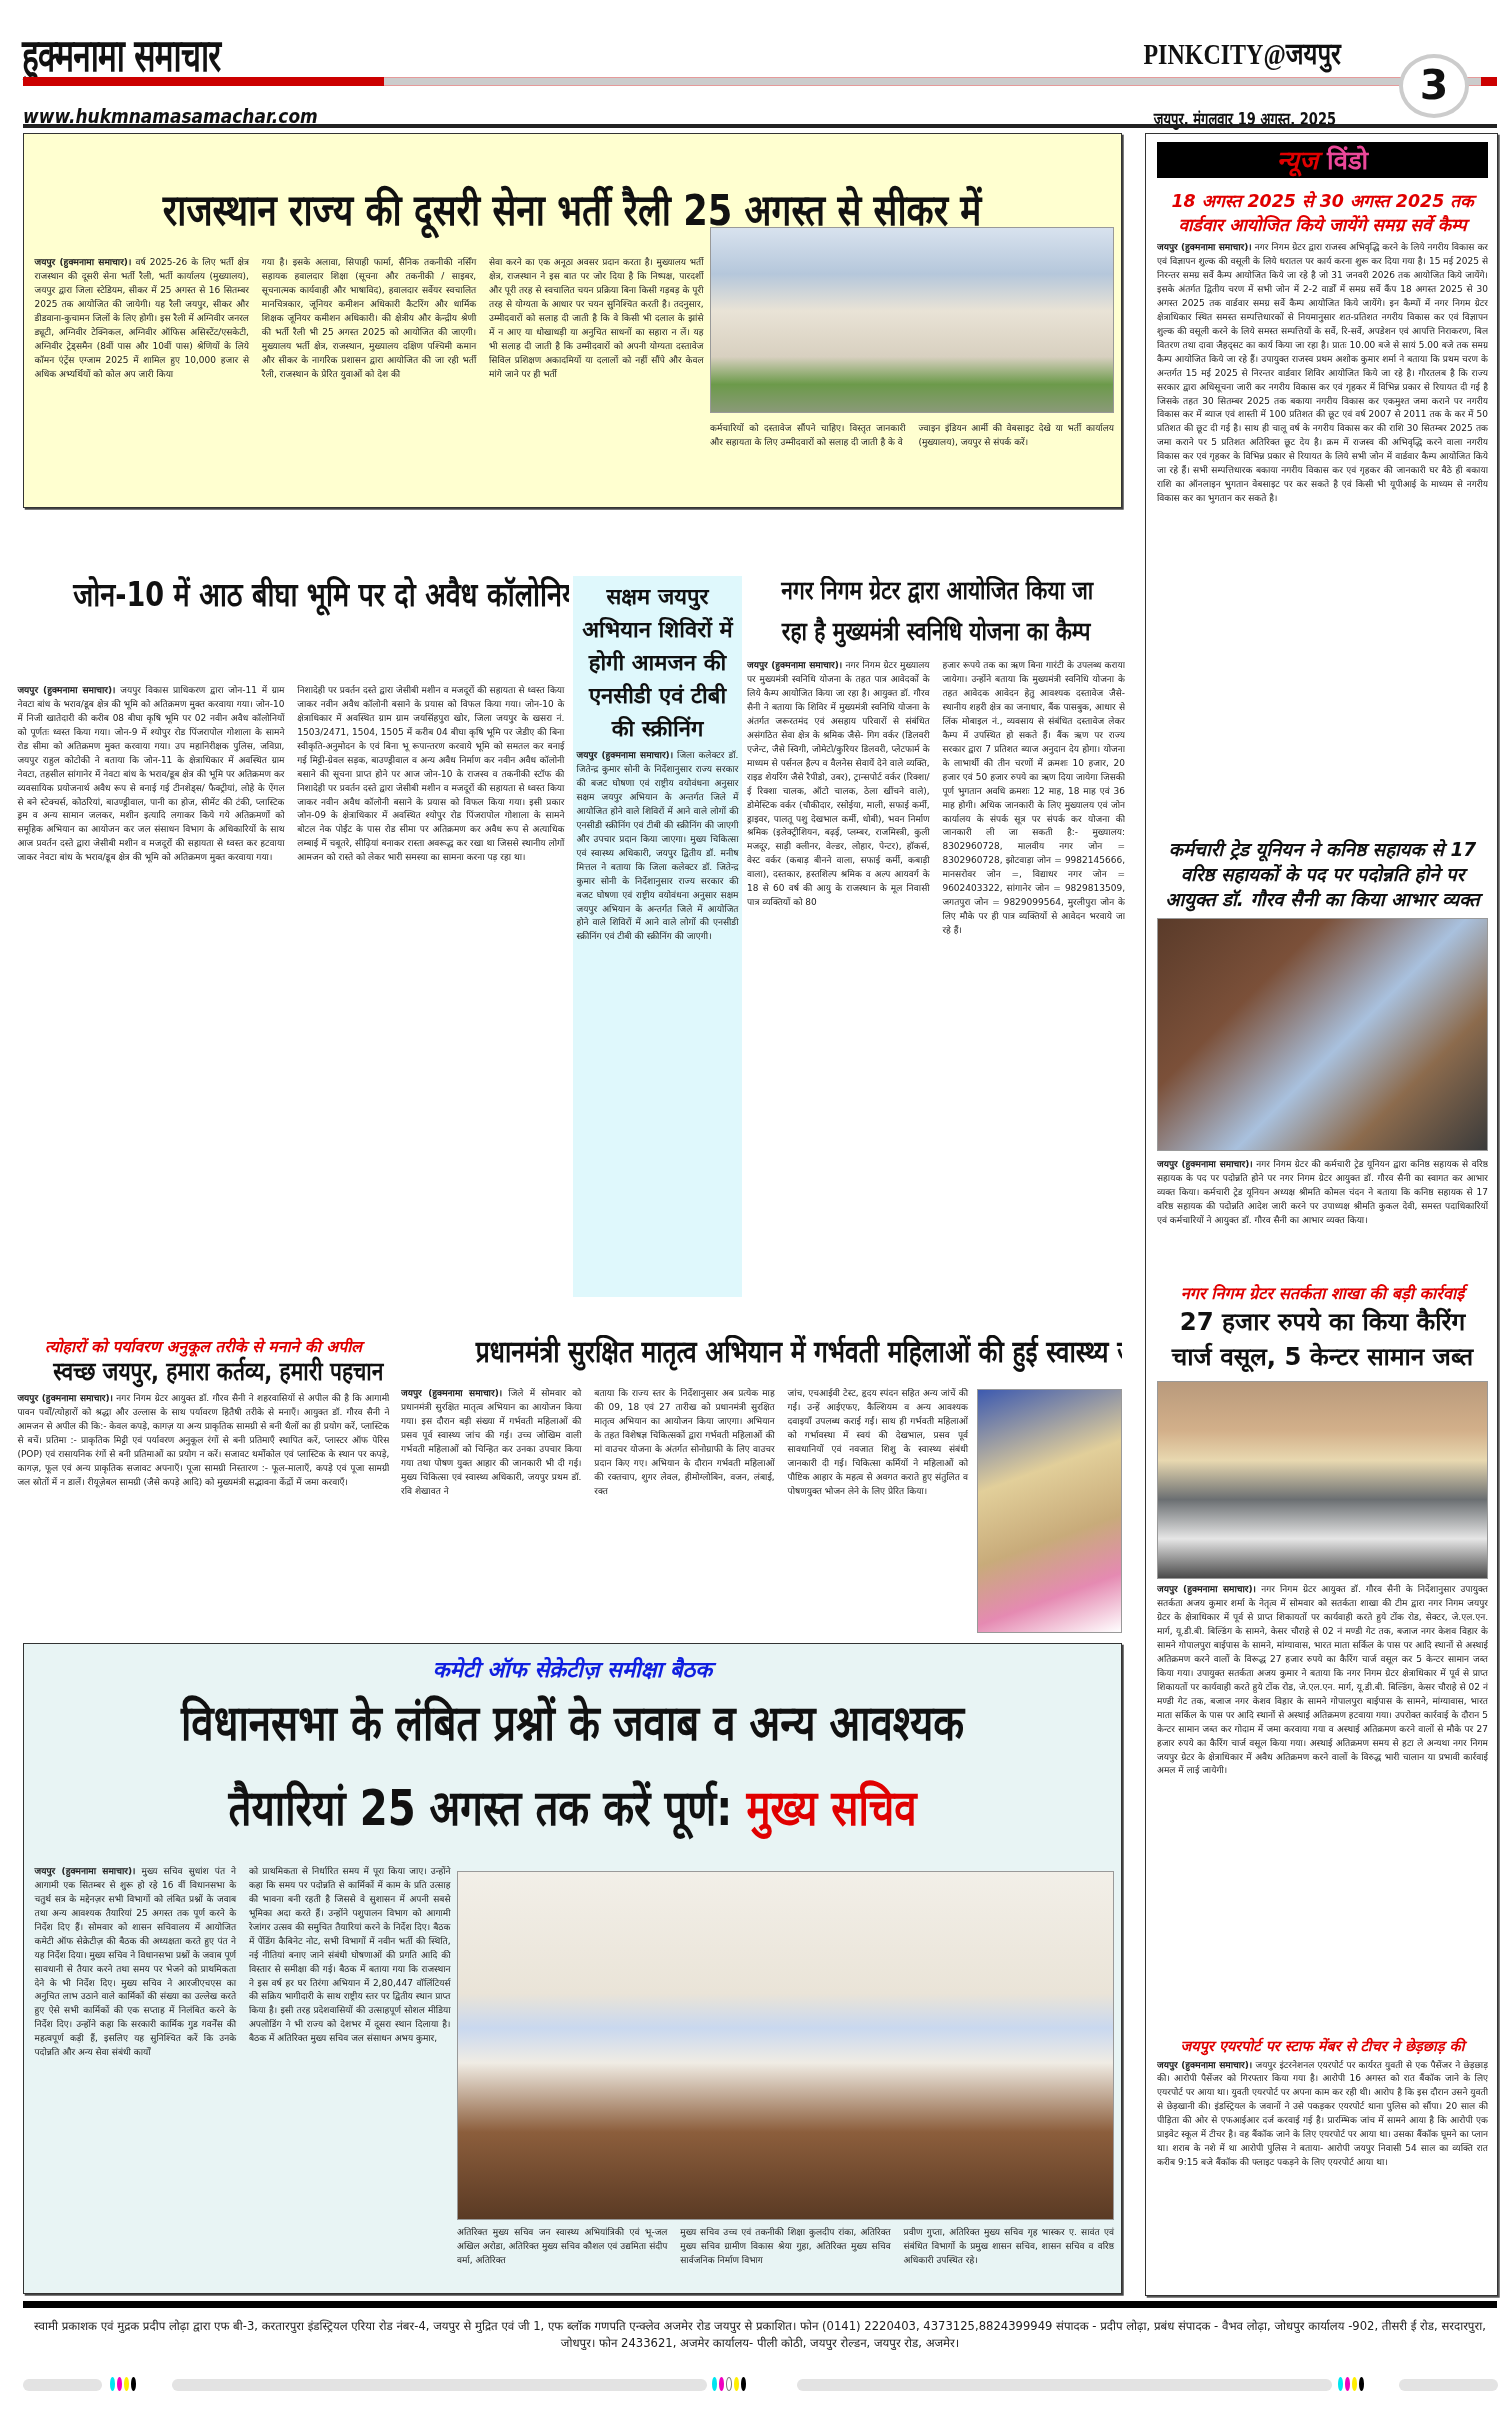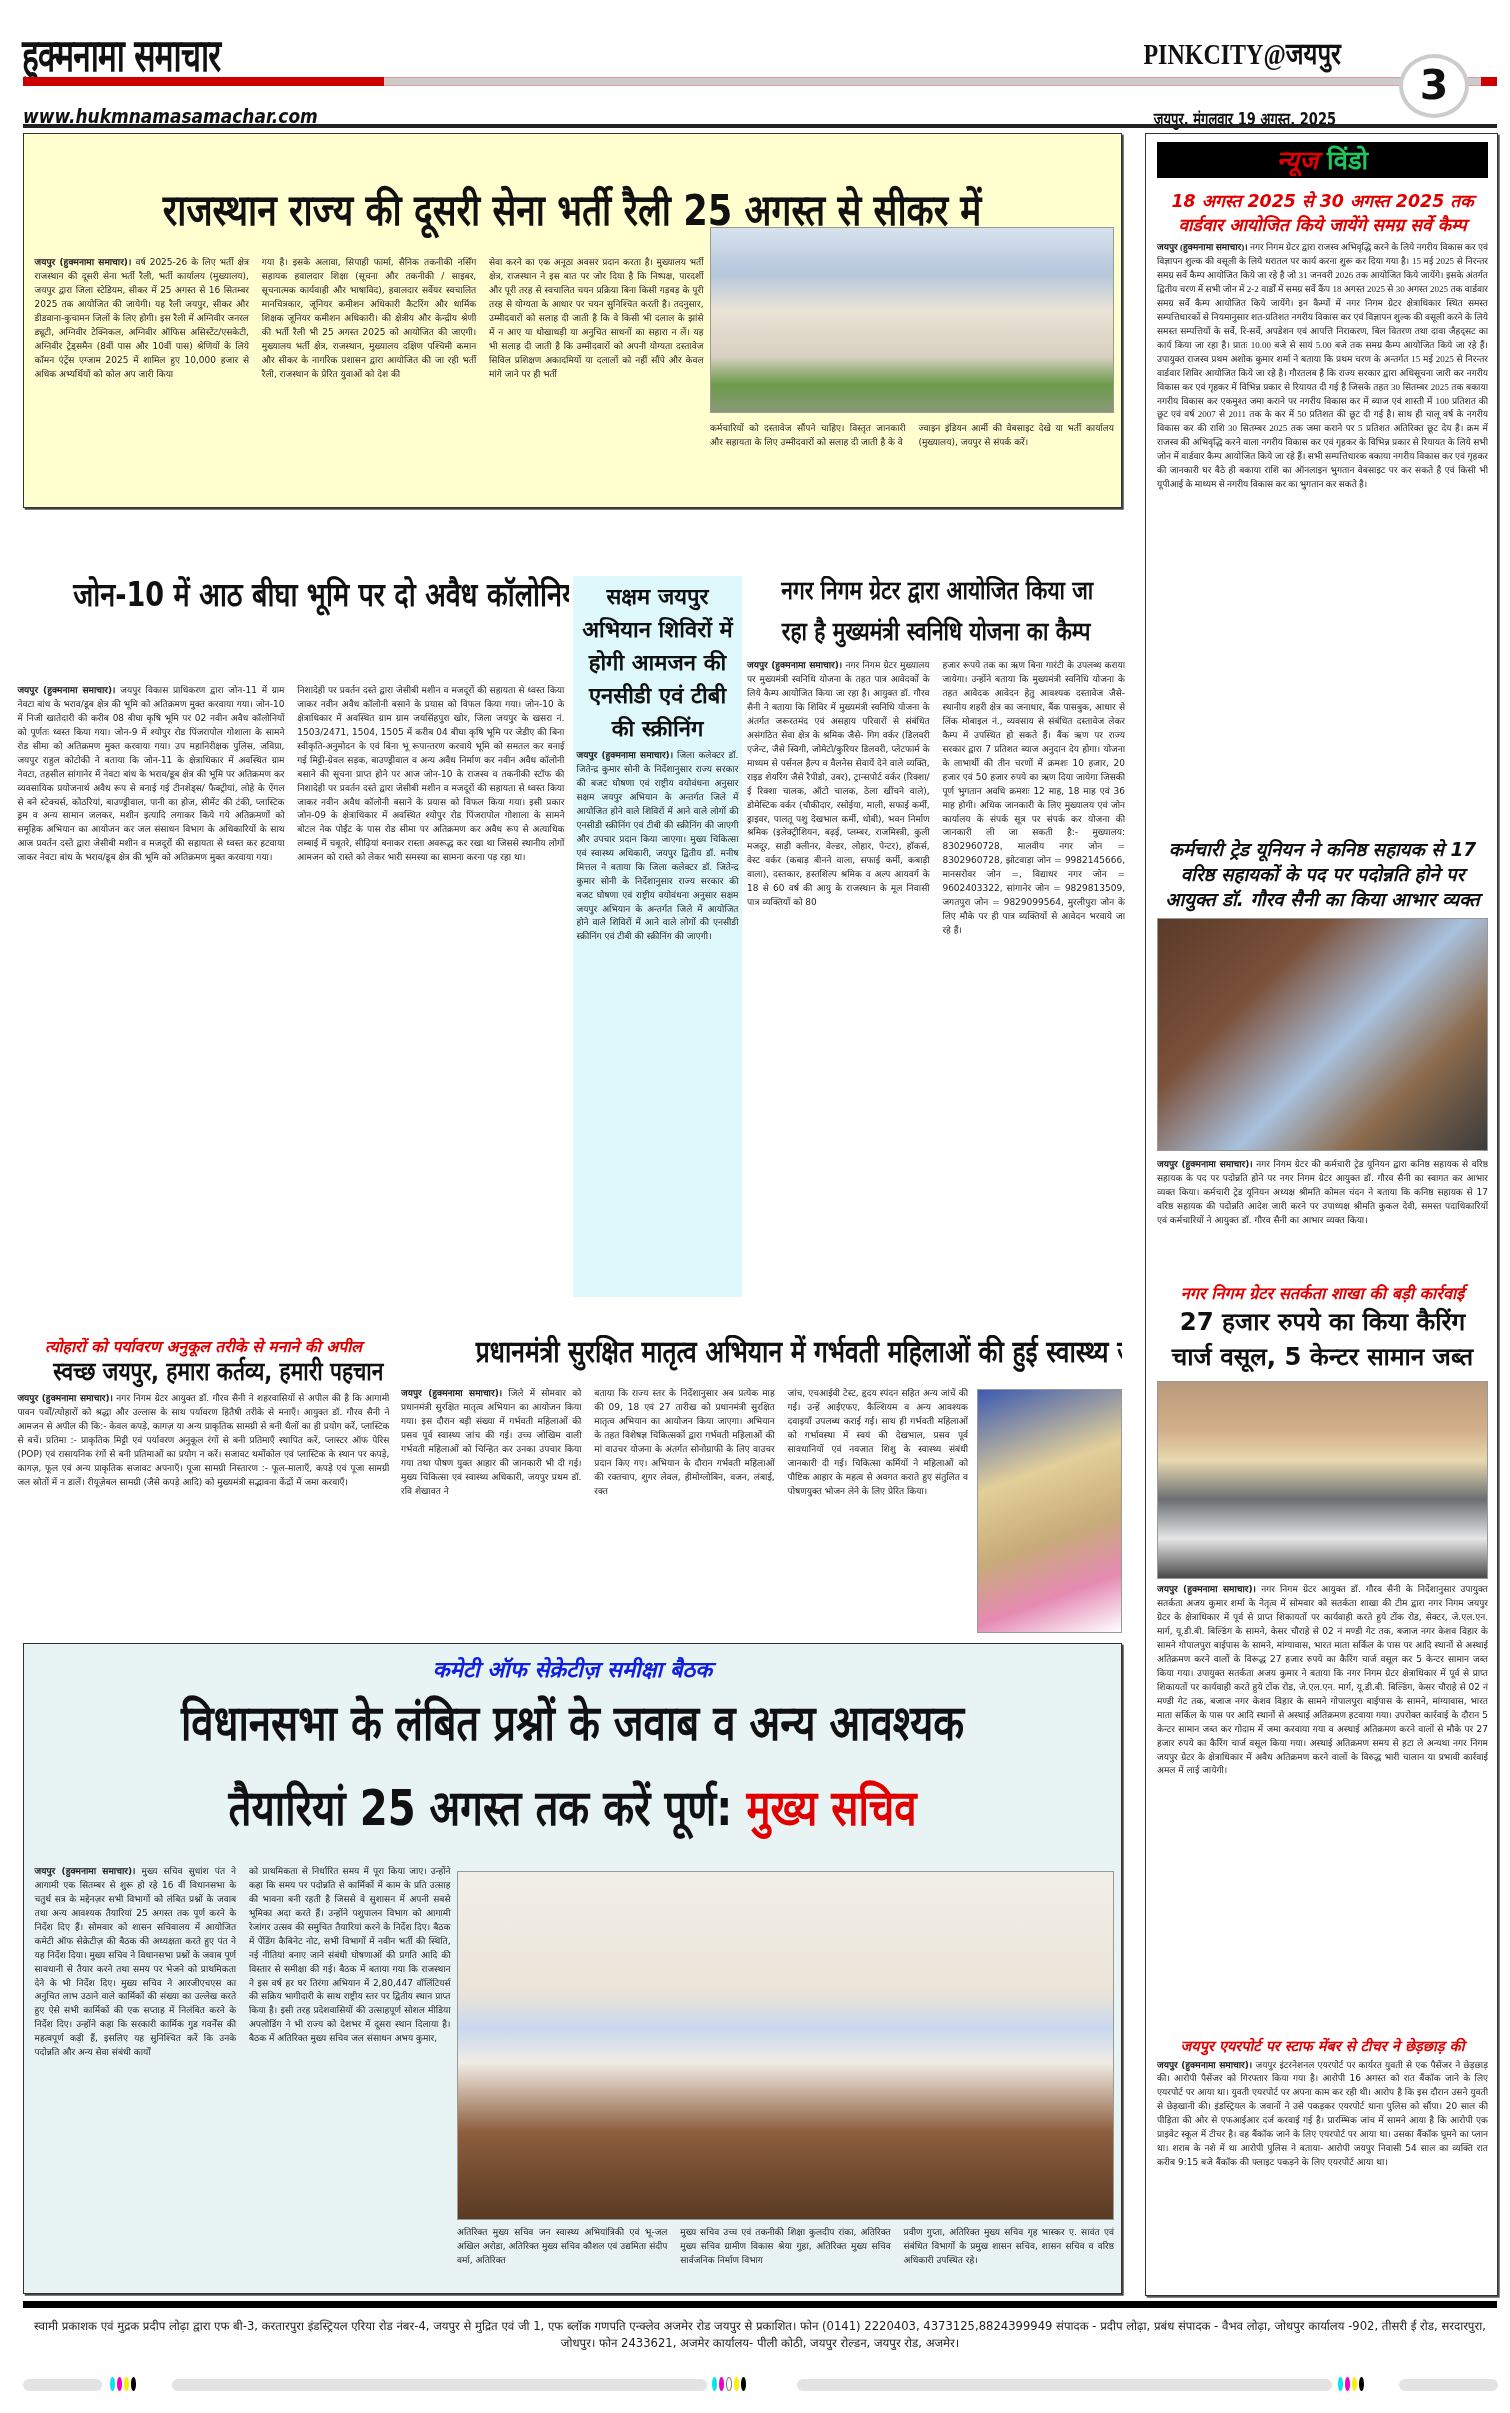--- a/index.html
+++ b/index.html
@@ -133,26 +133,26 @@
   <div class="cols" style="position:absolute; left:433px; top:582px; width:657px;">
     <p>अतिरिक्त मुख्य सचिव जन स्वास्थ्य अभियांत्रिकी एवं भू-जल अखिल अरोडा, अतिरिक्त मुख्य सचिव कौशल एवं उद्यमिता संदीप वर्मा, अतिरिक्त</p>
     <p>मुख्य सचिव उच्च एवं तकनीकी शिक्षा कुलदीप रांका, अतिरिक्त मुख्य सचिव ग्रामीण विकास श्रेया गुहा, अतिरिक्त मुख्य सचिव सार्वजनिक निर्माण विभाग</p>
     <p>प्रवीण गुप्ता, अतिरिक्त मुख्य सचिव गृह भास्कर ए. सावंत एवं संबंधित विभागों के प्रमुख शासन सचिव, शासन सचिव व वरिष्ठ अधिकारी उपस्थित रहे।</p>
   </div>
 </div>
 
 <div class="box" style="left:1145px; top:133px; width:353px; height:2163px; background:#fff; border-width:1.7px; box-shadow:1.7px 1.7px 0 #555;"></div>
 <div class="nw-header">
   <span style="color:#e00000; font-style:italic;">न्यूज</span>
-  <span style="color:#22c55e;">विंडो</span>
+  <span style="color:#ec4899;">विंडो</span>
 </div>
 
 <div style="position:absolute; left:1157px; top:189px; width:331px; height:643px; overflow:hidden;">
   <div class="kicker-red" style="font-size:17.4px; line-height:1.4;">18 अगस्त 2025 से 30 अगस्त 2025 तक वार्डवार आयोजित किये जायेंगे समग्र सर्वे कैम्प</div>
-  <div class="cols" style="margin-top:3.5px;font-family:Liberation Serif, serif;">
+  <div class="cols" style="margin-top:3.5px;">
     <p><span class="dateline-b">जयपुर (हुक्मनामा समाचार)।</span> <span>नगर निगम ग्रेटर द्वारा राजस्व अभिवृद्धि करने के लिये नगरीय विकास कर एवं विज्ञापन शुल्क की वसूली के लिये धरातल पर कार्य करना शुरू कर दिया गया है। 15 मई 2025 से निरन्तर समग्र सर्वे कैम्प आयोजित किये जा रहे है जो 31 जनवरी 2026 तक आयोजित किये जायेंगे। इसके अंतर्गत द्वितीय चरण में सभी जोन में 2-2 वार्डों में समग्र सर्वे कैंप 18 अगस्त 2025 से 30 अगस्त 2025 तक वार्डवार समग्र सर्वे कैम्प आयोजित किये जायेंगे। इन कैम्पों में नगर निगम ग्रेटर क्षेत्राधिकार स्थित समस्त सम्पत्तिधारकों से नियमानुसार शत-प्रतिशत नगरीय विकास कर एवं विज्ञापन शुल्क की वसूली करने के लिये समस्त सम्पत्तियों के सर्वे, रि-सर्वे, अपडेशन एवं आपत्ति निराकरण, बिल वितरण तथा दावा जैहद्सट का कार्य किया जा रहा है। प्रातः 10.00 बजे से सायं 5.00 बजे तक समग्र कैम्प आयोजित किये जा रहे हैं। उपायुक्त राजस्व प्रथम अशोक कुमार शर्मा ने बताया कि प्रथम चरण के अन्तर्गत 15 मई 2025 से निरन्तर वार्डवार शिविर आयोजित किये जा रहे है। गौरतलब है कि राज्य सरकार द्वारा अधिसूचना जारी कर नगरीय विकास कर एवं गृहकर में विभिन्न प्रकार से रियायत दी गई है जिसके तहत 30 सितम्बर 2025 तक बकाया नगरीय विकास कर एकमुश्त जमा कराने पर नगरीय विकास कर में ब्याज एवं शास्ती में 100 प्रतिशत की छूट एवं वर्ष 2007 से 2011 तक के कर में 50 प्रतिशत की छूट दी गई है। साथ ही चालू वर्ष के नगरीय विकास कर की राशि 30 सितम्बर 2025 तक जमा कराने पर 5 प्रतिशत अतिरिक्त छूट देय है। क्रम में राजस्व की अभिवृद्धि करने वाला नगरीय विकास कर एवं गृहकर के विभिन्न प्रकार से रियायत के लिये सभी जोन में वार्डवार कैम्प आयोजित किये जा रहे हैं। सभी सम्पत्तिधारक बकाया नगरीय विकास कर एवं गृहकर की जानकारी घर बैठे ही बकाया राशि का ऑनलाइन भुगतान वेबसाइट पर कर सकते है एवं किसी भी यूपीआई के माध्यम से नगरीय विकास कर का भुगतान कर सकते है।</span></p>
   </div>
 </div>
 
 <div style="position:absolute; left:1157px; top:837px; width:331px; height:439px; overflow:hidden;">
   <div class="headline" style="font-size:18.6px; font-style:italic; line-height:1.35;">कर्मचारी ट्रेड यूनियन ने कनिष्ठ सहायक से 17 वरिष्ठ सहायकों के पद पर पदोन्नति होने पर आयुक्त डॉ. गौरव सैनी का किया आभार व्यक्त</div>
   <div class="photo ph-office" style="position:relative; left:0; top:5.8px; width:331px; height:233px;"></div>
   <div class="cols" style="margin-top:13px;">
     <p><span class="dateline-b">जयपुर (हुक्मनामा समाचार)।</span> <span>नगर निगम ग्रेटर की कर्मचारी ट्रेड यूनियन द्वारा कनिष्ठ सहायक से वरिष्ठ सहायक के पद पर पदोन्नति होने पर नगर निगम ग्रेटर आयुक्त डॉ. गौरव सैनी का स्वागत कर आभार व्यक्त किया। कर्मचारी ट्रेड यूनियन अध्यक्ष श्रीमति कोमल चंदन ने बताया कि कनिष्ठ सहायक से 17 वरिष्ठ सहायक की पदोन्नति आदेश जारी करने पर उपाध्यक्ष श्रीमति कुकल देवी, समस्त पदाधिकारियों एवं कर्मचारियों ने आयुक्त डॉ. गौरव सैनी का आभार व्यक्त किया।</span></p>
   </div>

